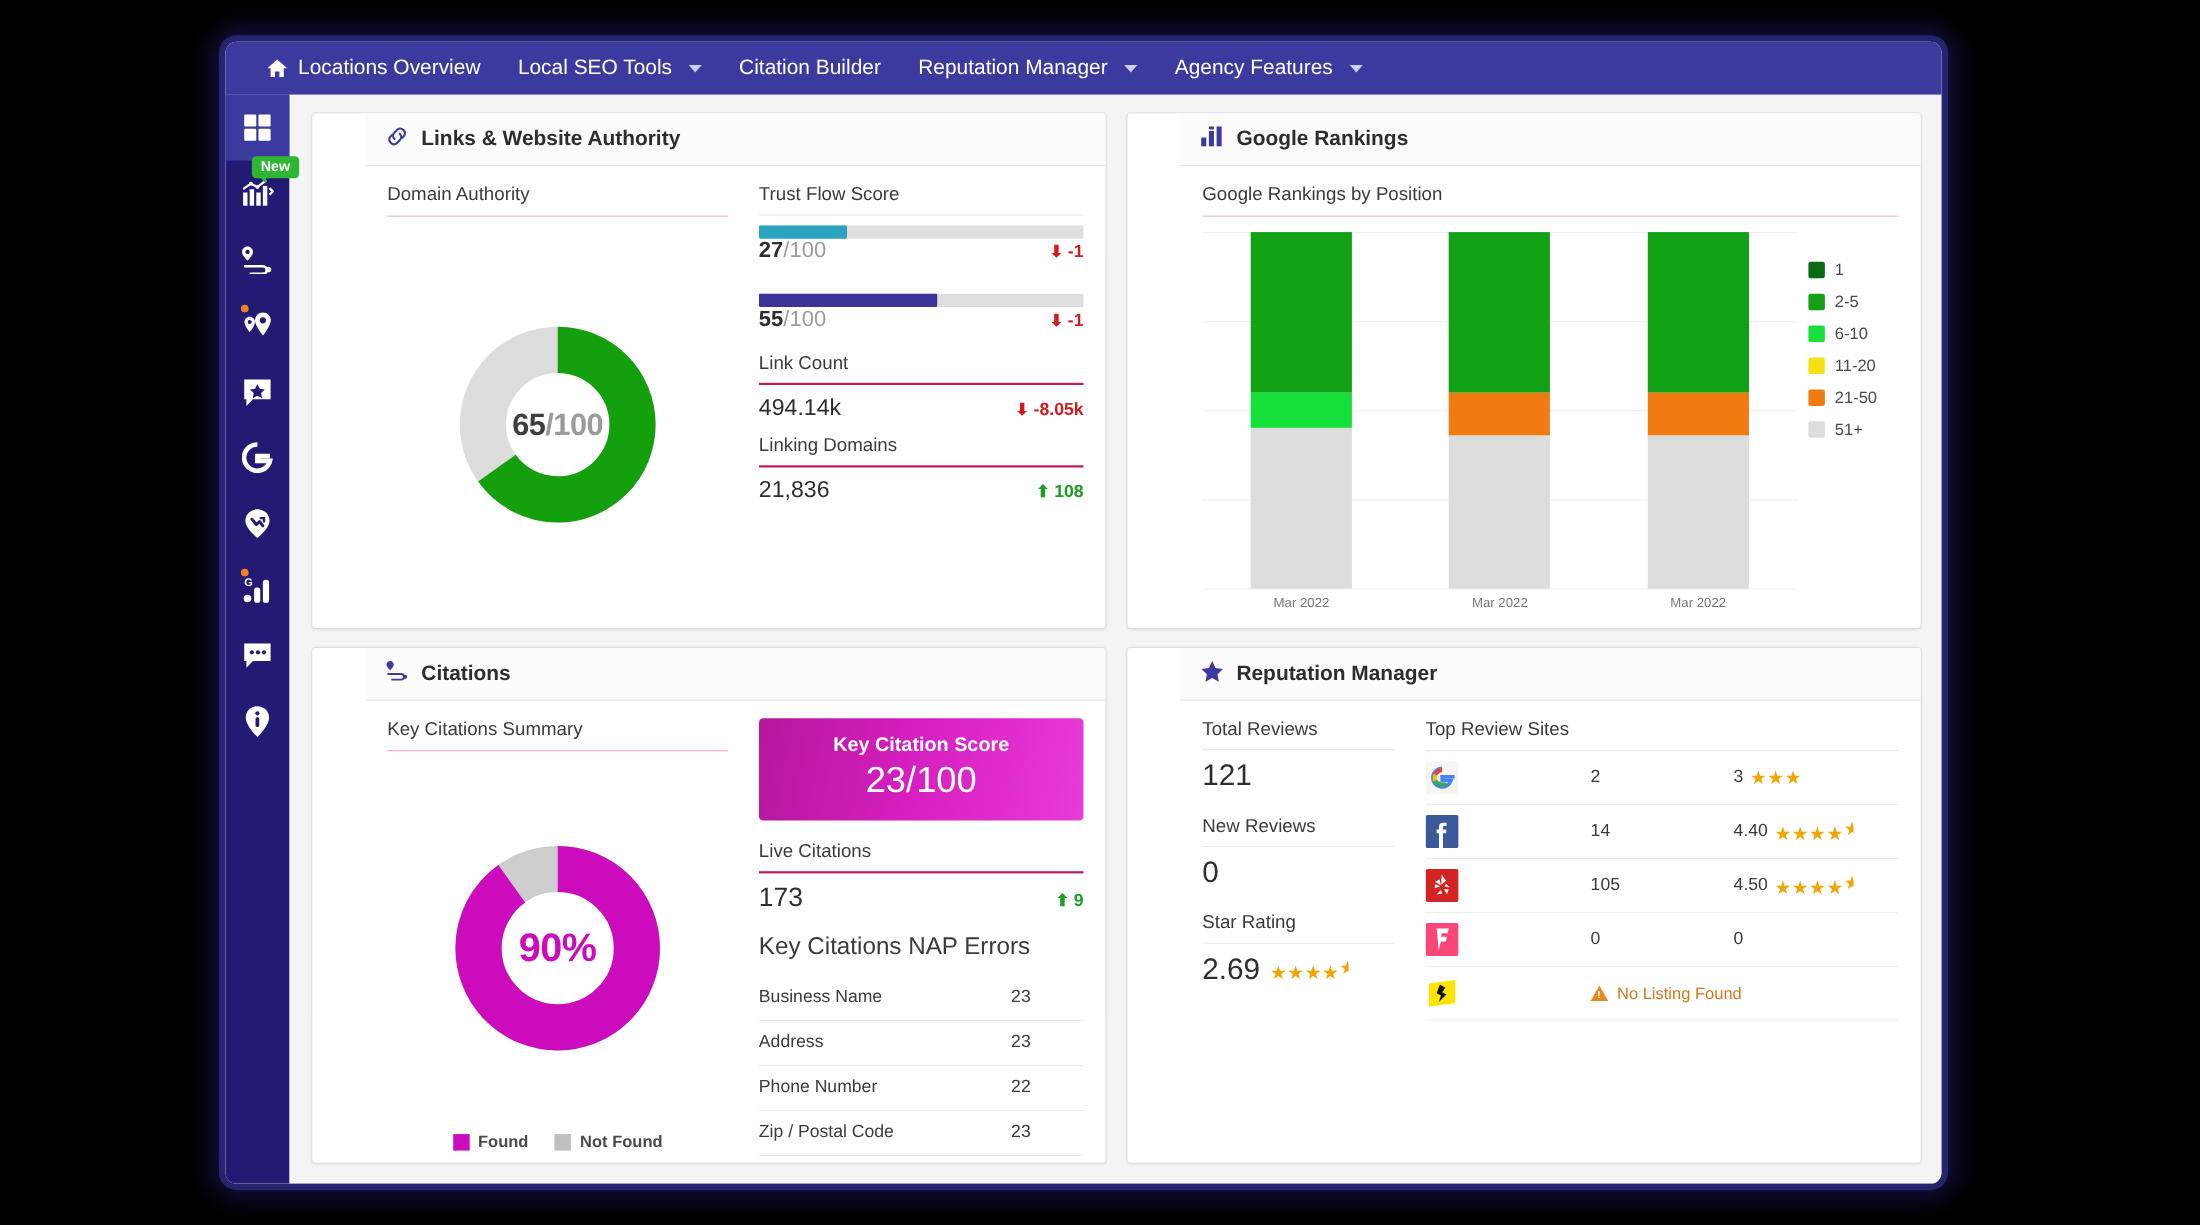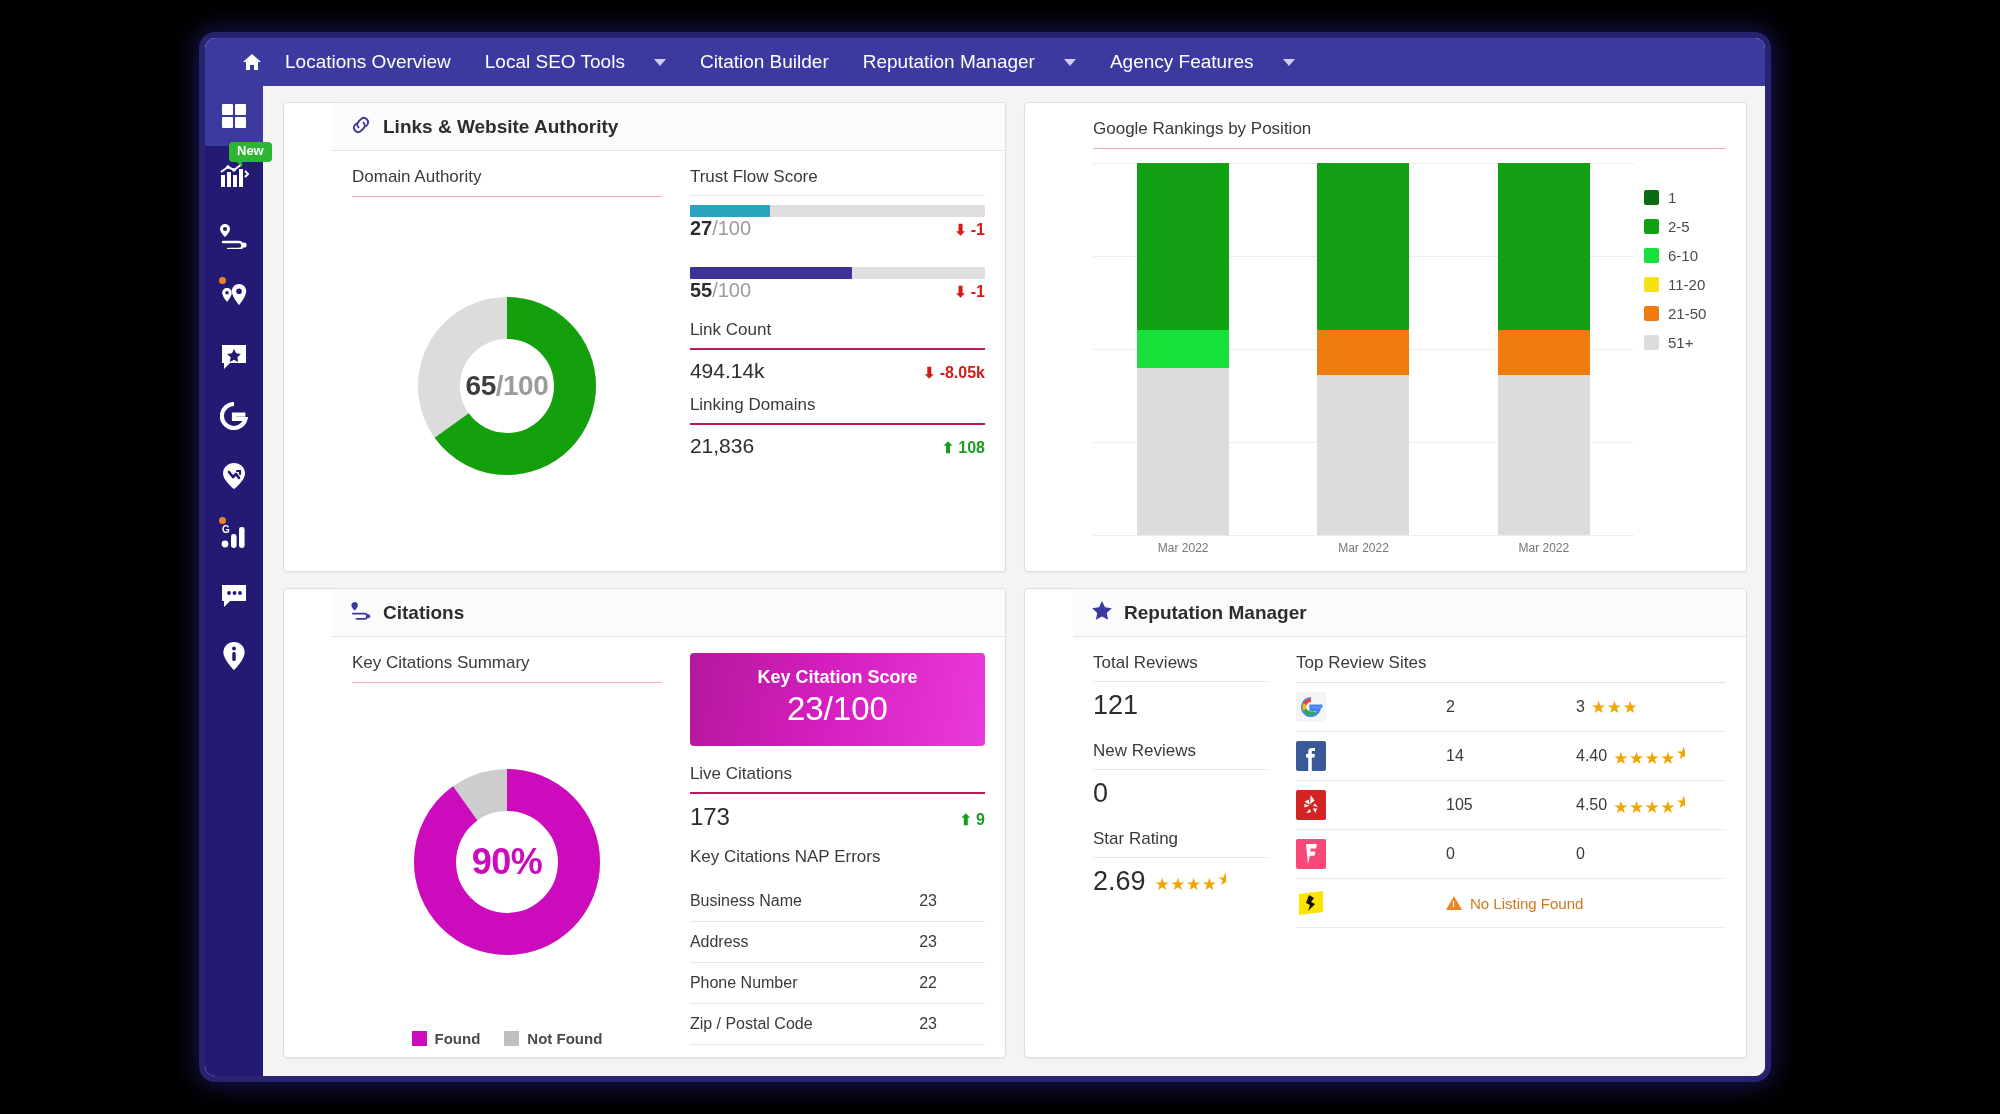--- a/index.html
+++ b/index.html
@@ -25,21 +25,21 @@
     filter:blur(.4px);
   }
 
   
   #topnav {
     position:absolute; left:0; top:0; right:0; height:48px;
     background:#3c3a9e; display:flex; align-items:center; padding-left:20px; gap:0;
     z-index:6;
   }
   .nav-item{
-    display:flex; align-items:center; gap:23px;
+    display:flex; align-items:center; gap:9px;
     color:#ffffff; font-size:19px; padding:0 17px; height:48px;
     white-space:nowrap; cursor:pointer;
   }
   .nav-item .caret{
     width:0;height:0;border-left:6px solid transparent;border-right:6px solid transparent;
     border-top:7px solid #cfcdf0; margin-left:6px; display:inline-block;
   }
   .home-ico{ width:20px;height:18px; position:relative; display:inline-block; }
   .home-ico svg{ display:block; }
 
@@ -87,21 +87,21 @@
     background:#fbfbfb; flex:none;
   }
   .card-title{ font-size:19px; font-weight:700; color:#2d2d2d; }
   .card-body{ flex:1; padding:16px 20px 10px; display:flex; gap:28px; min-height:0; }
 
   .col{ display:flex; flex-direction:column; min-width:0; }
   .sect-label{
     font-size:17px; color:#3a3a3a; padding-bottom:9px;
     border-bottom:1px solid #f9a8d4; margin-bottom:14px;
   }
-  .sub-label{ font-size:17px; color:#3a3a3a; padding-bottom:8px; }
+  .sub-label{ font-size:22px; color:#3a3a3a; padding-bottom:8px; }
 
   
   .donut-wrap{ flex:1; display:flex; align-items:center; justify-content:center; position:relative; }
   .donut{ position:relative; width:180px; height:180px; }
   .donut .center{
     position:absolute; inset:0; display:flex; align-items:center; justify-content:center;
     font-size:28px; font-weight:700; color:#5a5a5a; letter-spacing:-.5px;
   }
   .donut .center .num{ color:#3e3e3e; }
   .donut .center .den{ color:#9b9b9b; }
@@ -409,20 +409,31 @@
                   <span>108</span>
                 </span>
               </div>
             </div>
           </div>
 
         </div>
       </div>
 
       <div class="card">
+        <div class="card-head">
+          <span>
+            <svg width="22" height="20" viewBox="0 0 22 20">
+              <rect x="1" y="11" width="4.6" height="8" fill="#3c3a9e"></rect>
+              <rect x="8" y="5" width="4.6" height="14" fill="#3c3a9e"></rect>
+              <rect x="15" y="1" width="4.6" height="18" fill="#3c3a9e"></rect>
+              <rect x="8" y="1" width="4.6" height="2.6" fill="#3c3a9e"></rect>
+            </svg>
+          </span>
+          <span class="card-title">Google Rankings</span>
+        </div>
         <div class="card-body" style="flex-direction:column; gap:0;">
           <div class="sect-label">Google Rankings by Position</div>
           <div class="chart-area">
             <div class="plot">
               <div class="gridlines" id="gridlines">
                   <div style="top: 0%;"></div>
                   <div style="top: 25%;"></div>
                   <div style="top: 50%;"></div>
                   <div style="top: 75%;"></div>
                   <div style="top: 100%;"></div>

